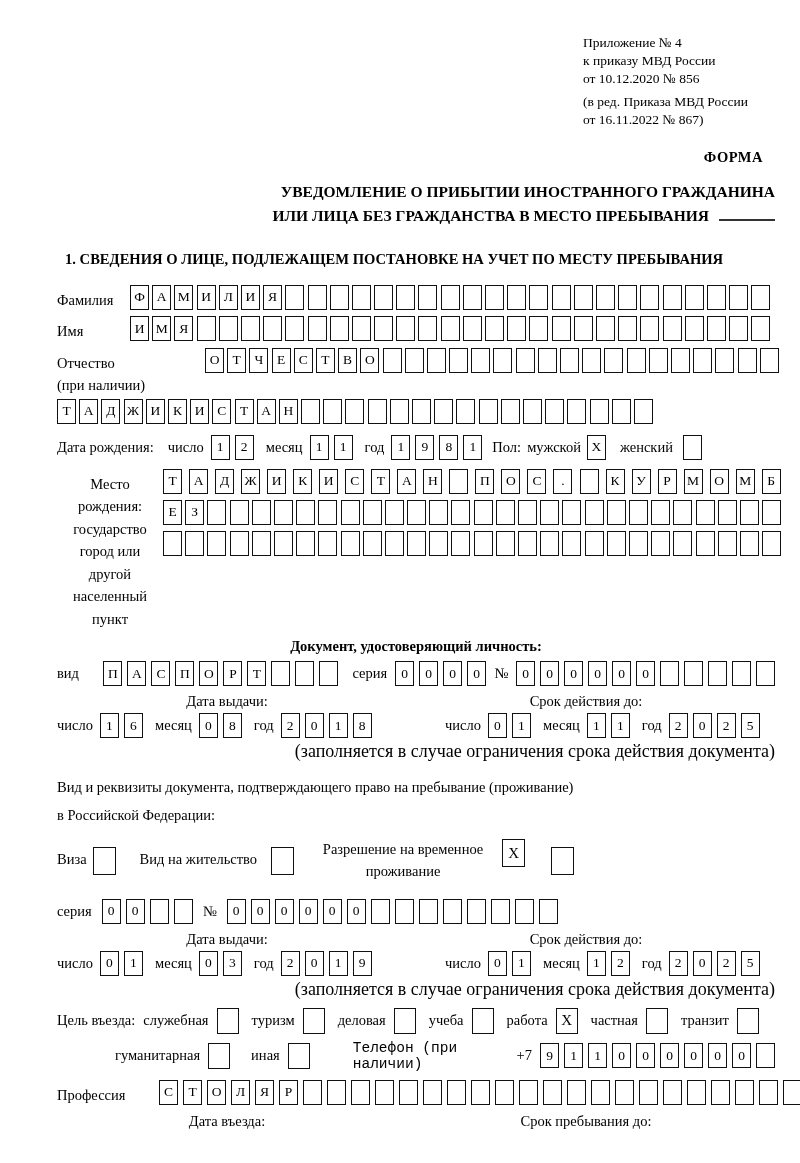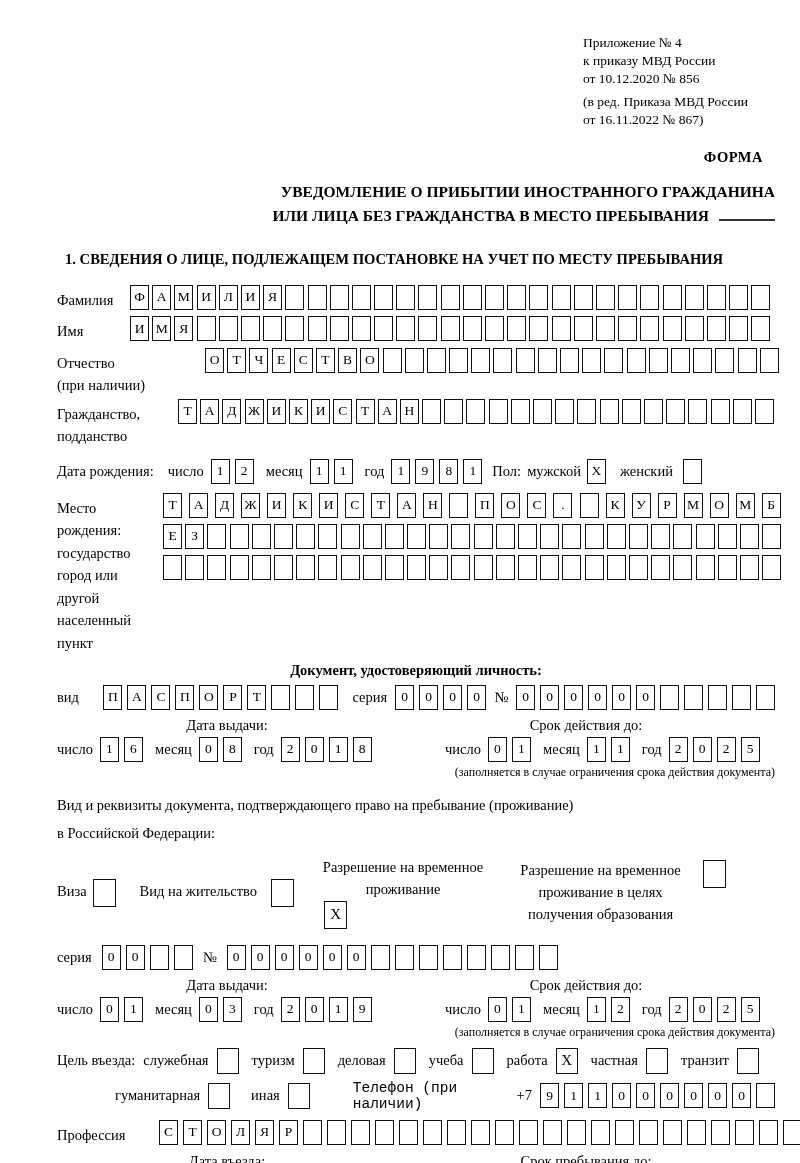--- a/index.html
+++ b/index.html
@@ -40,21 +40,21 @@
   .dual-head { display:flex; margin-top:7px; }
   .dh1 { width:340px; text-align:center; }
   .dh2 { flex:1; text-align:center; }
   .dual-dates { display:flex; margin-top:3px; align-items:flex-start; }
   .dg1 { width:340px; }
   .dg2 { padding-left:48px; }
   .dategroup { display:inline-flex; align-items:center; }
   .dlab { margin-right:7px; }
   .dlab2 { margin:0 7px 0 12px; }
   .dboxes { display:inline-flex; gap:5px; }
-  .footnote { font-size:12px; text-align:right; margin-top:3px; }
+  .footnote { font-size:18px; text-align:right; margin-top:3px; }
   .doc-title { text-align:center; font-weight:bold; margin-top:8px; }
   
   .inline-row { display:flex; align-items:center; margin-top:8px; }
   .ml6{margin-left:6px;} .ml8{margin-left:8px;} .ml10{margin-left:10px;} .ml14{margin-left:14px;}
   .mr8{margin-right:8px;} .mr10{margin-right:10px;}
   .checkbox {
     box-sizing:border-box; flex-shrink:0;
     width:23px; height:28px;
     border:1.9px solid #111;
     display:inline-flex; align-items:center; justify-content:center;
@@ -189,24 +189,20 @@
         <span class="cbox"></span>
         <span class="cbox"></span>
         <span class="cbox"></span>
         <span class="cbox"></span>
         <span class="cbox"></span>
         <span class="cbox"></span>
       </div>
   </div>
 
   <div class="frow" style="margin-top:2px;">
-    <div class="flabel" style="width:121px;">
-      <div>Гражданство,</div>
-      <div>подданство</div>
-    </div>
     <div class="boxstrip">
         <span class="cbox">Т</span>
         <span class="cbox">А</span>
         <span class="cbox">Д</span>
         <span class="cbox">Ж</span>
         <span class="cbox">И</span>
         <span class="cbox">К</span>
         <span class="cbox">И</span>
         <span class="cbox">С</span>
         <span class="cbox">Т</span>
@@ -251,21 +247,21 @@
         <span class="cbox">1</span>
       </span>
     <span class="ml10">Пол:</span>
     <span class="ml6">мужской</span>
     <span class="cbox ml6">X</span>
     <span class="ml14">женский</span>
     <span class="cbox ml10"></span>
   </div>
 
   <div class="frow" style="margin-top:9px;">
-    <div class="flabel" style="width:106px;">
+    <div class="flabel" style="width:106px;text-align:center;">
       <div>Место рождения:</div>
       <div>государство</div>
       <div>город или другой</div>
       <div>населенный пункт</div>
     </div>
     <div class="boxcol">
       <div class="boxstrip stretch">
           <span class="cbox">Т</span>
           <span class="cbox">А</span>
           <span class="cbox">Д</span>
@@ -445,26 +441,25 @@
 
   <div class="opt-row">
     <div class="opt">
       <span style="padding-top:4px;">Виза</span>
       <span class="checkbox ml6"></span>
     </div>
     <div class="opt" style="margin-left:24px;">
       <span style="padding-top:4px;">Вид на жительство</span>
       <span class="checkbox ml14"></span>
     </div>
-    <div class="opt" style="margin-left:20px;flex-direction:column;">
+    <div class="opt" style="margin-left:20px;">
       <span class="opt-text" style="width:178px;">Разрешение на временное проживание</span>
       <span class="checkbox ml10">X</span>
     </div>
     <div class="opt" style="margin-left:16px;">
-      <span class="opt-text" style="width:185px;">Разрешение на временное проживание в целях получения образования</span>
       <span class="checkbox ml10"></span>
     </div>
   </div>
 
   <div class="inline-row" style="margin-top:16px;">
     <span class="mr10">серия</span>
     <span class="boxstrip gap5">
         <span class="cbox">0</span>
         <span class="cbox">0</span>
         <span class="cbox"></span>

